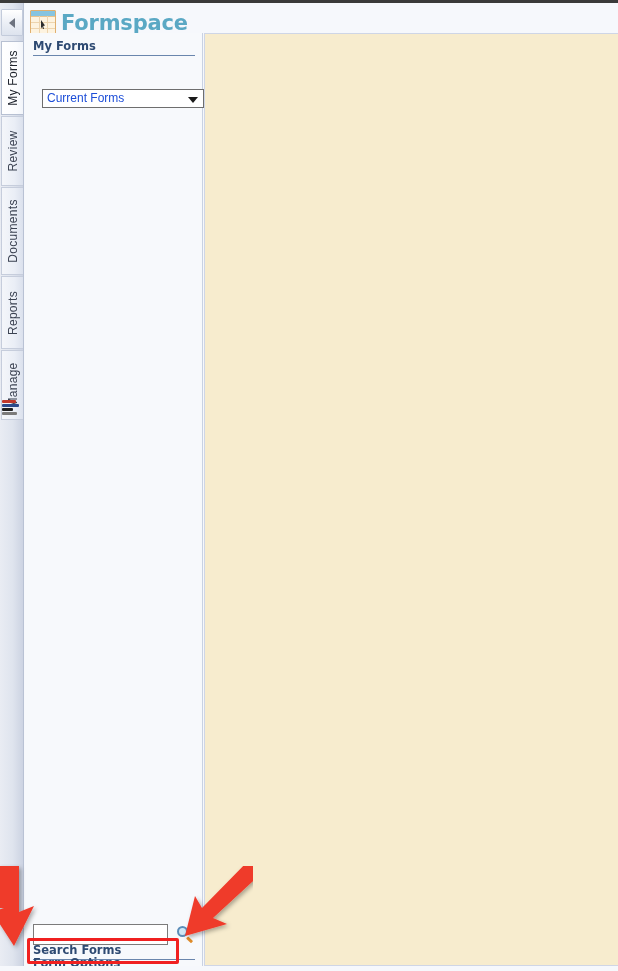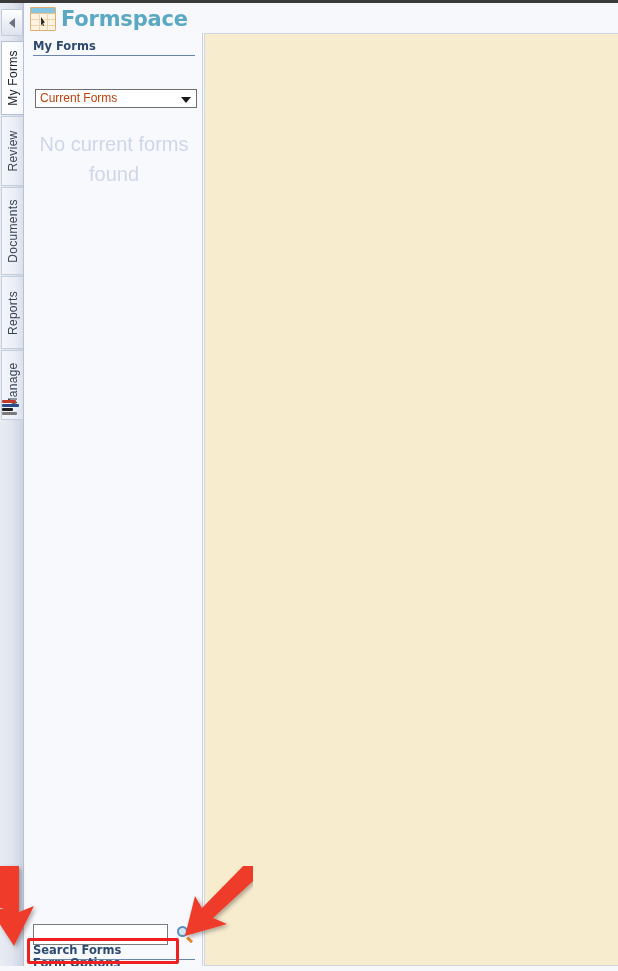--- a/index.html
+++ b/index.html
@@ -114,21 +114,21 @@
   .rail-overflow i:nth-child(2){ top:4px; width:17px; background:#2b4a8b; }
   .rail-overflow i:nth-child(3){ top:8px; width:11px; background:#1f1f1f; }
   .rail-overflow i:nth-child(4){ top:12px; width:15px; background:#7a7a7a; }
 
   
   .brand {
     position: absolute;
     left: 30px; top: 4px;
     height: 30px;
     display: flex;
-    align-items: center;
+    align-items: flex-end;
     gap: 5px;
   }
   .brand-icon {
     position: relative;
     width: 26px; height: 24px;
     background: #fdf3e0;
     border: 1px solid #e0b070;
     box-sizing: border-box;
     border-radius: 1px;
     overflow: hidden;
@@ -186,28 +186,28 @@
     font-size: 11.5px;
     font-weight: bold;
     color: #2e4a72;
     padding-bottom: 2px;
     border-bottom: 1px solid #6a86ad;
     box-sizing: border-box;
   }
 
   .forms-select {
     position: absolute;
-    left: 10px; top: 56px;
+    left: 17px; top: 56px;
     width: 162px; height: 19px;
     background: #ffffff;
     border: 1px solid #6e6e6e;
     box-sizing: border-box;
     font-family: "Liberation Sans", sans-serif;
     font-size: 12px;
-    color: #c2410c;
+    color: #1d4ed8;
     padding: 0 18px 0 4px;
     line-height: 17px;
     overflow: hidden;
     white-space: nowrap;
   }
   .forms-select .caret {
     position: absolute;
     right: 5px; top: 7px;
     width: 0; height: 0;
     border-left: 5px solid transparent;
@@ -366,21 +366,20 @@
 
   <div class="forms-panel">
 
     <div class="section-head" style="top:6px;">My Forms</div>
 
     <div class="forms-select">
       <span>Current Forms</span>
       <span class="caret"></span>
     </div>
 
-    <div class="empty-msg">No current forms found</div>
 
     <div class="section-head search-head">Search Forms</div>
 
     <div class="search-row">
       <input class="search-input" type="text" value="" placeholder="" style="">
       <div class="search-mag">
         <span class="lens"></span>
         <span class="handle"></span>
       </div>
     </div>

